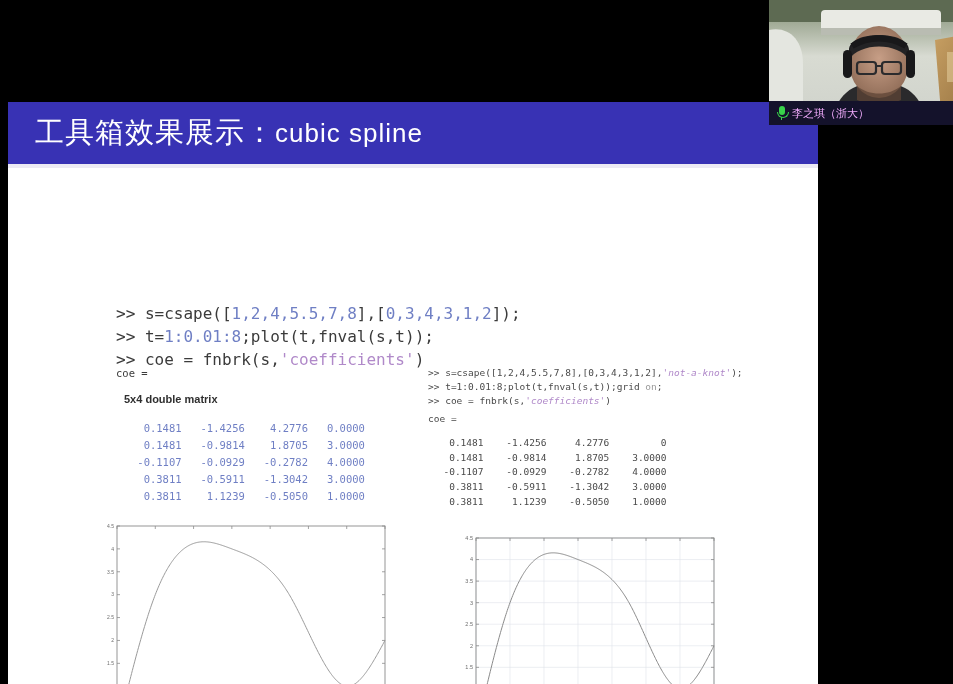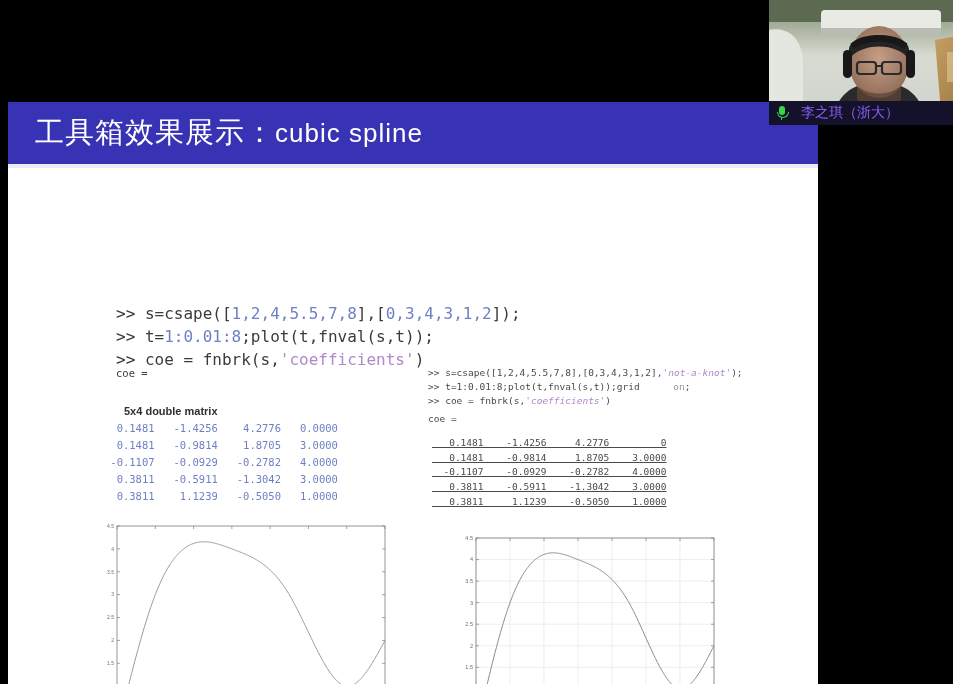--- a/index.html
+++ b/index.html
@@ -35,29 +35,29 @@
     position:absolute;
     font-family:"DejaVu Sans Mono","Liberation Mono",monospace;
     white-space:pre;
     color:#3b3b3b;
     line-height:1.45;
   }
   #code-left{left:108px;top:200px;font-size:16px;}
   #code-left .kwnum{color:#6f7fc4;}
   #code-left .str{color:#b089c9;}
   #code-left-coe{left:108px;top:264px;font-size:10.5px;color:#3b3b3b;}
-  #code-left-dim{left:116px;top:302px;font-size:11px;color:#2f2f2f;font-weight:bold;
+  #code-left-dim{left:116px;top:290px;font-size:11px;color:#2f2f2f;font-weight:bold;
     font-family:"Liberation Sans",sans-serif;}
-  #matrix-left{left:96px;top:318px;font-size:10.5px;color:#6f7fc4;line-height:1.62;}
+  #matrix-left{left:123px;top:318px;font-size:10.5px;color:#6f7fc4;line-height:1.62;}
 
   #code-right{left:420px;top:264px;font-size:9.5px;color:#4a4a4a;}
   #code-right .str{color:#b089c9;font-style:italic;}
-  #code-right .cmt{color:#9a9a9a;margin-left:28px;}
+  #code-right .cmt{color:#9a9a9a;}
   #code-right-coe{left:420px;top:310px;font-size:9.5px;color:#4a4a4a;}
-  #matrix-right{left:424px;top:334px;font-size:9.5px;color:#4a4a4a;line-height:1.55;text-decoration:underline;}
+  #matrix-right{left:424px;top:334px;font-size:9.5px;color:#4a4a4a;line-height:1.55;}
 
   
   .plot{position:absolute;background:#ffffff;}
   .plot svg{display:block;}
   #plot-left{left:95px;top:418px;}
   #plot-right{left:452px;top:430px;}
 
   
   #webcam{
     position:absolute;right:0;top:0;width:220px;height:125px;
@@ -71,21 +71,21 @@
   }
   #mic-icon{width:11px;height:15px;position:relative;flex:0 0 auto;}
   #mic-icon .body{
     position:absolute;left:2.5px;top:0;width:6px;height:9px;border-radius:3px;background:#38d34a;
   }
   #mic-icon .arc{
     position:absolute;left:0.5px;top:6.5px;width:10px;height:5px;
     border:1.6px solid #38d34a;border-top:none;border-radius:0 0 6px 6px;
   }
   #mic-icon .stem{position:absolute;left:4.7px;top:11.4px;width:1.6px;height:3px;background:#38d34a;}
-  #cam-name-text{color:#8b5cf6;font-size:14px;white-space:nowrap;margin-left:9px;}
+  #cam-name-text{color:#f0abfc;font-size:11px;white-space:nowrap;}
 </style>
 </head>
 <body>
 
 <div id="stage">
 
   <div id="slide">
 
     <div id="slide-header"></div>
     <div id="header-underline"></div>

